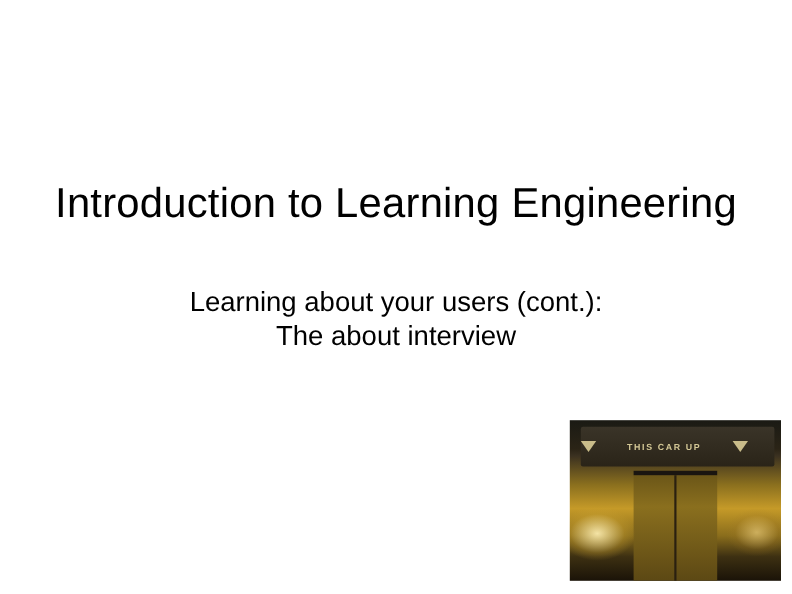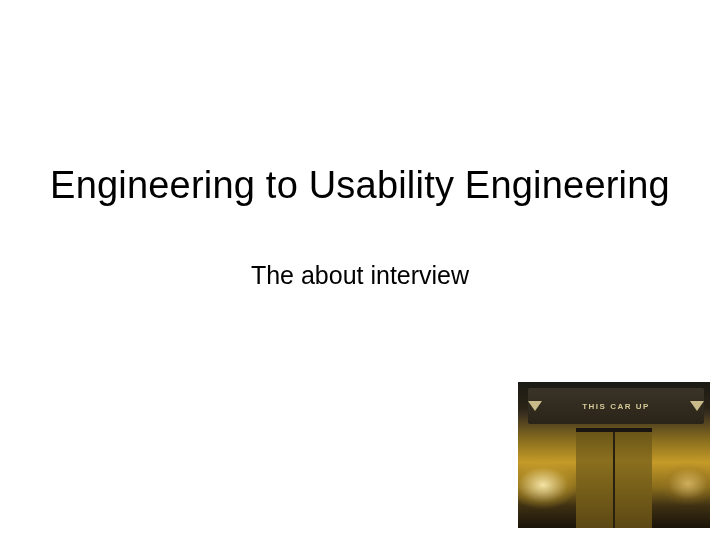--- a/index.html
+++ b/index.html
@@ -49,22 +49,22 @@
     .image-sign {
       position: absolute;
       top: 6px;
       left: 10px;
       right: 6px;
       height: 36px;
       background: linear-gradient(180deg, #3a3428 0%, #2a2418 100%);
       border-radius: 2px;
       display: flex;
       align-items: center;
-      justify-content: space-between;
-      gap: 12px;
+      justify-content: flex-start;
+      gap: 28px;
     }
     .sign-arrow {
       width: 0;
       height: 0;
       border-left: 7px solid transparent;
       border-right: 7px solid transparent;
       border-top: 10px solid #c9bc8a;
     }
     .sign-text {
       color: #d4c896;
@@ -106,23 +106,24 @@
       right: -6px;
       width: 56px;
       height: 44px;
       background: radial-gradient(ellipse at center, rgba(230, 200, 120, 0.7) 0%, rgba(160, 120, 40, 0.2) 50%, transparent 70%);
       border-radius: 50%;
     }
   </style>
 </head>
 <body>
 
-<h1 class="slide-title">Engineering to Usability Engineering</h1>
+<h1 class="slide-title">Introduction to Learning Engineering</h1>
 
 <div class="slide-subtitle">
+  <div>Learning about your users (cont.):</div>
   <div>The about interview</div>
 </div>
 
 <div class="slide-image">
   <div class="image-sign">
     <div class="sign-arrow"></div>
     <div class="sign-text">THIS CAR UP</div>
     <div class="sign-arrow"></div>
   </div>
   <div class="elevator-door"></div>

